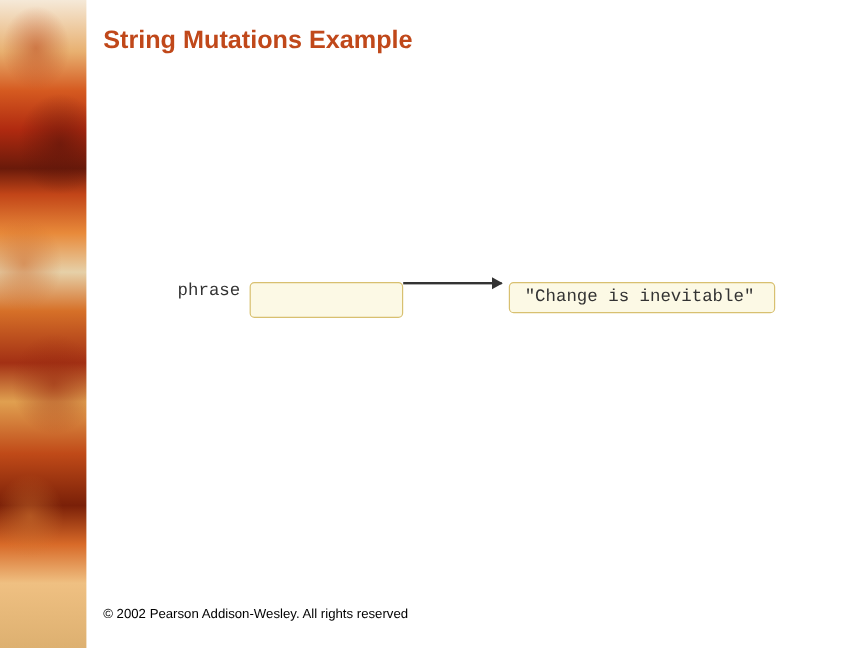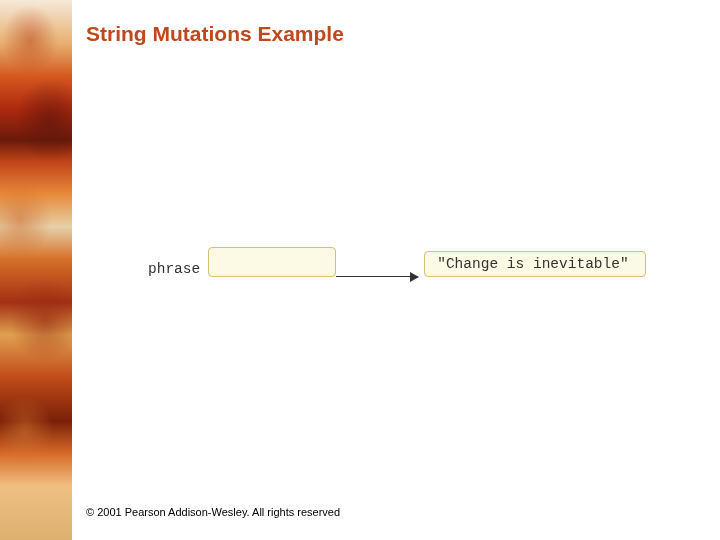--- a/index.html
+++ b/index.html
@@ -39,21 +39,21 @@
       font-weight: bold;
       color: #c0481a;
     }
     .diagram {
       position: absolute;
       left: 148px;
       top: 235px;
       width: 510px;
       height: 42px;
       display: flex;
-      align-items: flex-end;
+      align-items: flex-start;
     }
     .phrase-label {
       font-family: "Courier New", Courier, monospace;
       font-size: 14.5px;
       color: #333;
       margin-right: 8px;
     }
     .var-box {
       width: 128px;
       height: 30px;
@@ -108,13 +108,13 @@
 
 <h1 class="title">String Mutations Example</h1>
 
 <div class="diagram">
   <span class="phrase-label">phrase</span>
   <div class="var-box"></div>
   <div class="arrow"></div>
   <div class="str-box">"Change is inevitable"</div>
 </div>
 
-<div class="footer">© 2001 Pearson Addison-Wesley. All rights reserved</div>
+<div class="footer">© 2002 Pearson Addison-Wesley. All rights reserved</div>
 
 </body></html>

